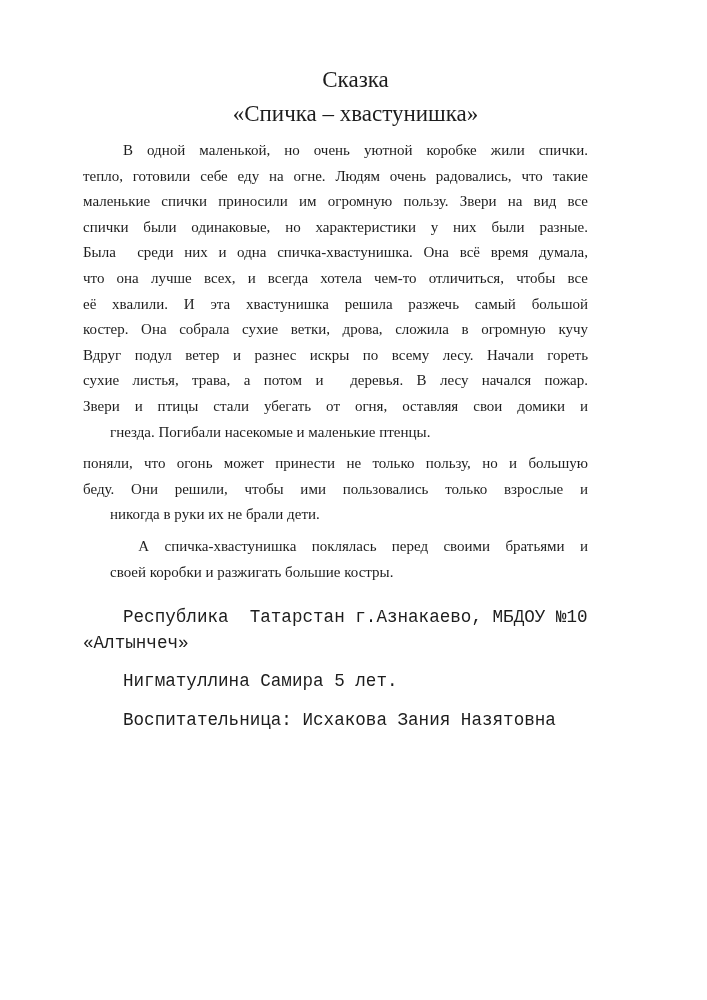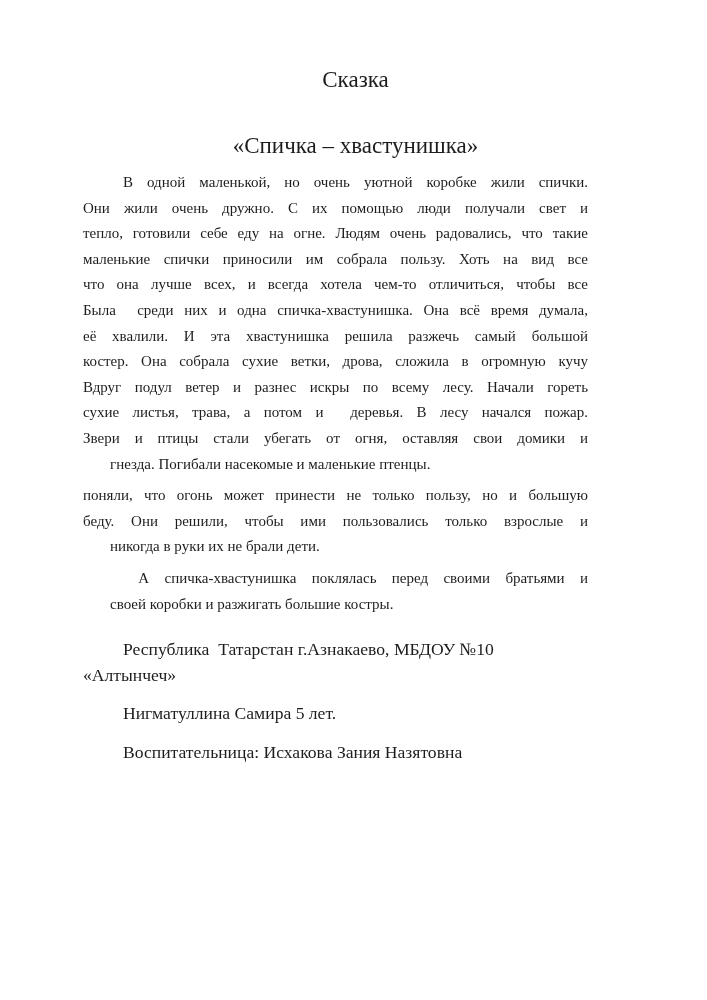--- a/index.html
+++ b/index.html
@@ -23,21 +23,21 @@
   }
   .heading {
     font-size: 23px;
     font-weight: normal;
     line-height: 34px;
     text-align: center;
     text-indent: 40px; 
     margin: 0;
   }
   .heading.subtitle {
-    margin-top: 32px;
+    margin-top: 0;
   }
   .story {
     margin-top: 7px;
     font-size: 15px;
     line-height: 25.6px;
   }
   .paragraph {
     margin: 0 0 6px 0;
   }
   .line {
@@ -48,41 +48,42 @@
     text-indent: 40px;
   }
   .line.last {
     text-align-last: left;
     margin-left: 27px;
   }
   .credits {
     margin-top: 20px;
     font-size: 17.6px;
     line-height: 25.6px;
+    font-family: Liberation Mono, monospace;
   }
   .credit-line {
     text-indent: 40px;
     margin: 0 0 13px 0;
     text-align: left;
   }
 </style>
 </head>
 <body>
 
 <div class="page">
   <h1 class="heading title">Сказка</h1>
   <h2 class="heading subtitle">«Спичка – хвастунишка»</h2>
   <div class="story" id="story-body">
       <div class="paragraph">
         <div class="line first">В одной маленькой, но очень уютной коробке жили спички.</div>
-        <div class="line">Они жили очень дружно. С их помощью люди получали свет и</div>
         <div class="line">тепло, готовили себе еду на огне. Людям очень радовались, что такие</div>
-        <div class="line">маленькие спички приносили им собрала пользу. Хоть на вид все</div>
+        <div class="line">маленькие спички приносили им огромную пользу. Звери на вид все</div>
+        <div class="line">спички были одинаковые, но характеристики у них были разные.</div>
+        <div class="line">Была&nbsp; среди них и одна спичка-хвастунишка. Она всё время думала,</div>
         <div class="line">что она лучше всех, и всегда хотела чем-то отличиться, чтобы все</div>
-        <div class="line">Была&nbsp; среди них и одна спичка-хвастунишка. Она всё время думала,</div>
         <div class="line">её хвалили. И эта хвастунишка решила разжечь самый большой</div>
         <div class="line">костер. Она собрала сухие ветки, дрова, сложила в огромную кучу</div>
         <div class="line">Вдруг подул ветер и разнес искры по всему лесу. Начали гореть</div>
         <div class="line">сухие листья, трава, а потом и&nbsp; деревья. В лесу начался пожар.</div>
         <div class="line">Звери и птицы стали убегать от огня, оставляя свои домики и</div>
         <div class="line last">гнезда. Погибали насекомые и маленькие птенцы.</div>
       </div>
       <div class="paragraph">
         <div class="line">поняли, что огонь может принести не только пользу, но и большую</div>
         <div class="line">беду. Они решили, чтобы ими пользовались только взрослые и</div>

